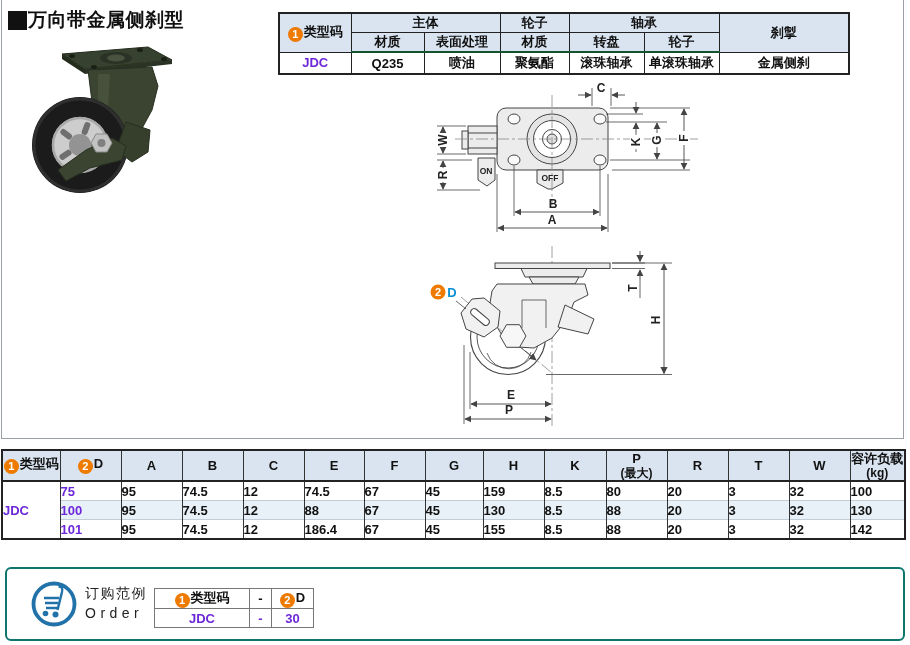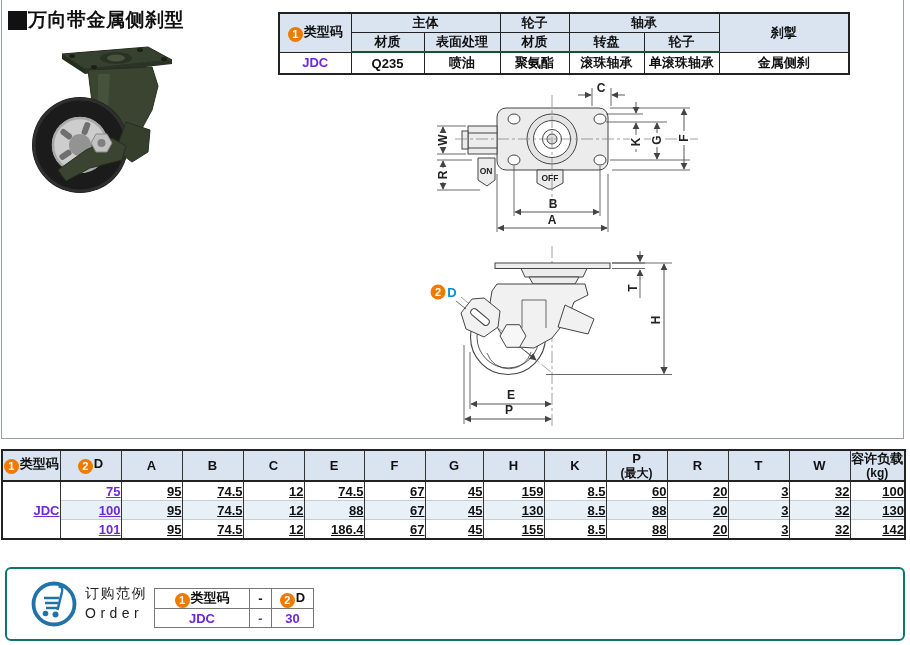--- a/index.html
+++ b/index.html
@@ -22,21 +22,21 @@
   .spec thead tr.r2{height:18px;}
 
   .blue{color:#6d28d9;}
   .badge{display:inline-block;width:15px;height:15px;line-height:15px;border-radius:50%;
          background:#ef7a00;color:#fff;font-size:11px;font-weight:bold;text-align:center;
          margin-right:1px;vertical-align:-2px;font-family:"Liberation Sans",sans-serif;}
 
   
   .dims{position:absolute;left:1px;top:449px;width:905px;border:2px solid #222;}
   .dims th{background:#d9e4f0;border:1px solid #333;border-bottom:2px solid #222;font-size:13px;font-weight:bold;padding:0;height:29px;line-height:14px;}
-  .dims td{border-left:1px solid #333;border-right:1px solid #333;text-align:right;font-size:13px;font-weight:bold;padding:0;height:18px;text-decoration:underline;}
+  .dims td{border-left:1px solid #333;border-right:1px solid #333;text-align:left;font-size:13px;font-weight:bold;padding:0;height:18px;}
   .dims tr.alt td{background:#e9f1f8;}
   .dims tbody tr + tr td{border-top:1px solid #c2cdd8;}
   .dims .sub{font-size:12px;font-weight:bold;}
 
   
   .order{position:absolute;left:5px;top:567px;width:896px;height:70px;border:2px solid #0f766e;border-radius:6px;background:#fff;}
   .order .cart{position:absolute;left:22px;top:10px;}
   .order .cn{position:absolute;left:78px;top:16px;font-size:14px;letter-spacing:1.5px;color:#222;}
   .order .en{position:absolute;left:78px;top:36px;font-size:14px;letter-spacing:4.5px;color:#222;}
   .ordtab{position:absolute;left:147px;top:19px;width:159px;}
@@ -288,21 +288,21 @@
         <td rowspan="3" class="blue">JDC</td>
         <td class="blue">75</td>
         <td>95</td>
         <td>74.5</td>
         <td>12</td>
         <td>74.5</td>
         <td>67</td>
         <td>45</td>
         <td>159</td>
         <td>8.5</td>
-        <td>60</td>
+        <td>80</td>
         <td>20</td>
         <td>3</td>
         <td>32</td>
         <td>100</td>
       </tr>
       <tr class="alt">
         <td class="blue">100</td>
         <td>95</td>
         <td>74.5</td>
         <td>12</td>

